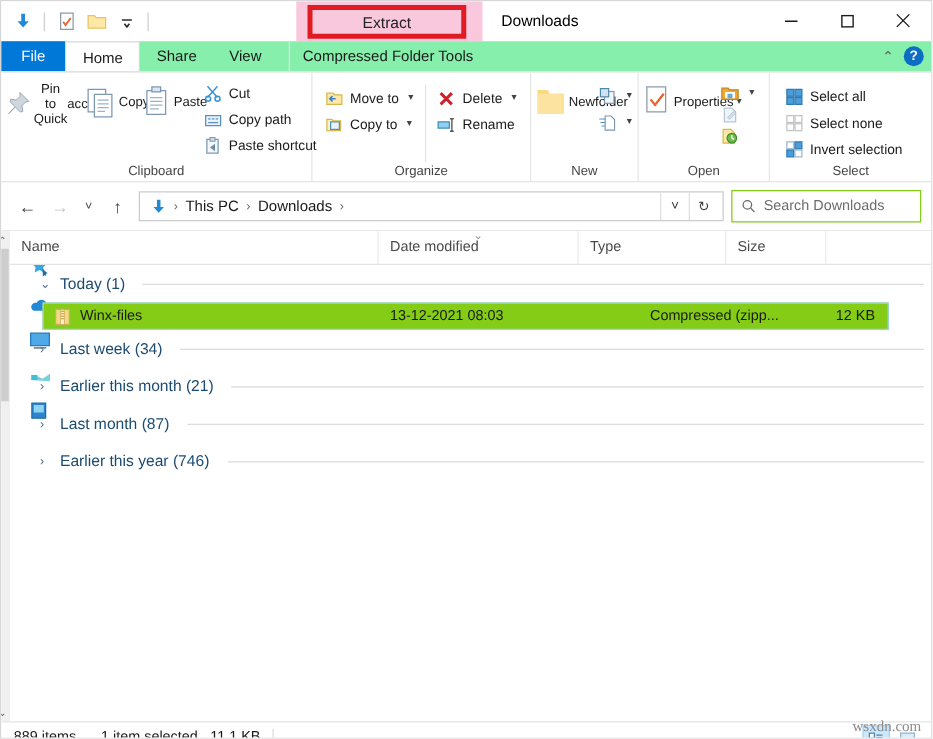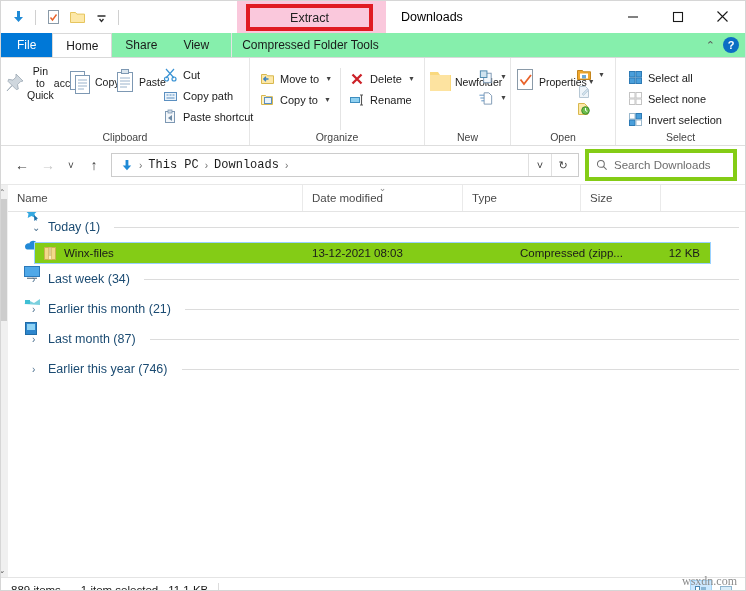--- a/index.html
+++ b/index.html
@@ -223,32 +223,32 @@
     height: 24px;
     border: 1px solid #cccccc;
     display: flex;
     align-items: center;
     padding: 0 4px;
     margin-left: 4px;
     box-sizing: border-box;
     background: #ffffff;
   }
   .crumbs { flex: 1; display: flex; align-items: center; gap: 1px; font-size: 12px; color: #1a1a1a; }
-  .crumb { padding: 0 4px; font-family: Liberation Mono, monospace; }
+  .crumb { padding: 0 4px; }
   .crumb-sep { color: #6d6d6d; font-size: 10px; padding: 0 1px; }
   .crumb-icons { display: flex; align-items: center; }
   .crumb-btn {
     width: 22px; height: 22px;
     display: flex; align-items: center; justify-content: center;
     color: #3b3b3b; font-size: 11px;
     border-left: 1px solid #e0e0e0;
   }
   .searchbox {
     width: 152px; height: 24px;
-    border: 4px solid #84cc16;
+    border: 1px solid #84cc16;
     display: flex;
     align-items: center;
     gap: 6px;
     padding: 12px 7px;
     margin-left: 6px;
     box-sizing: border-box;
     font-size: 11.5px;
     color: #6c6c6c;
   }
 

